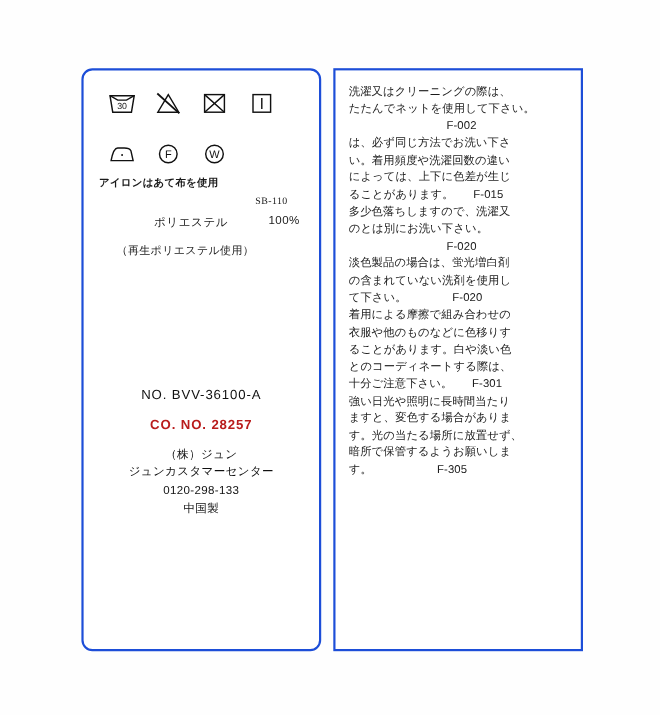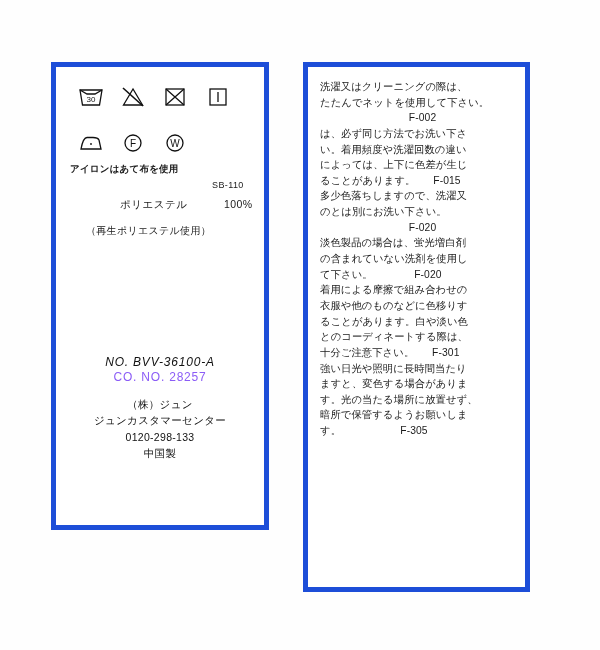--- a/index.html
+++ b/index.html
@@ -22,28 +22,29 @@
     top: 0;
     width: 600px;
     height: 650px;
     background: #fefefe;
   }
 
   
   .card {
     position: absolute;
     box-sizing: border-box;
-    border: 5px solid #1d4ed8;
+    border: 2px solid #1d4ed8;
     background: #ffffff;
   }
   .card-left {
-    left: 51px;
+    left: 74px;
     top: 62px;
     width: 218px;
-    height: 468px;
+    height: 530px;
+    border-radius: 10px;
   }
   .card-right {
     left: 303px;
     top: 62px;
     width: 227px;
     height: 530px;
   }
 
   
   .symbol-row {
@@ -82,20 +83,21 @@
     font-weight: bold;
   }
 
   .code-sb {
     position: absolute;
     left: 156px;
     top: 113px;
     font-size: 9px;
     letter-spacing: 0.4px;
     color: #1a1a1a;
+    font-family: Liberation Serif, serif;
   }
 
   .fabric-line {
     position: absolute;
     left: 64px;
     top: 131px;
     font-size: 10.5px;
     letter-spacing: 0.5px;
     color: #1a1a1a;
     white-space: nowrap;
@@ -131,29 +133,29 @@
     letter-spacing: 1.2px;
     margin-bottom: 9px;
     color: #111;
   }
   .info-size .size-val {
     font-weight: bold;
   }
   .info-no {
     font-size: 12px;
     letter-spacing: 0.8px;
-    margin-bottom: 1px;
+    margin-bottom: 13px;
     color: #111;
-    font-style: italic;
   }
   .info-co {
     font-size: 12px;
     letter-spacing: 0.8px;
     margin-bottom: 12px;
-    color: #8b5cf6;
+    color: #b91c1c;
+    font-weight: bold;
   }
   .info-company {
     font-size: 10.5px;
     letter-spacing: 0.3px;
     line-height: 1.55;
     color: #111;
   }
 
   
   .notes {

